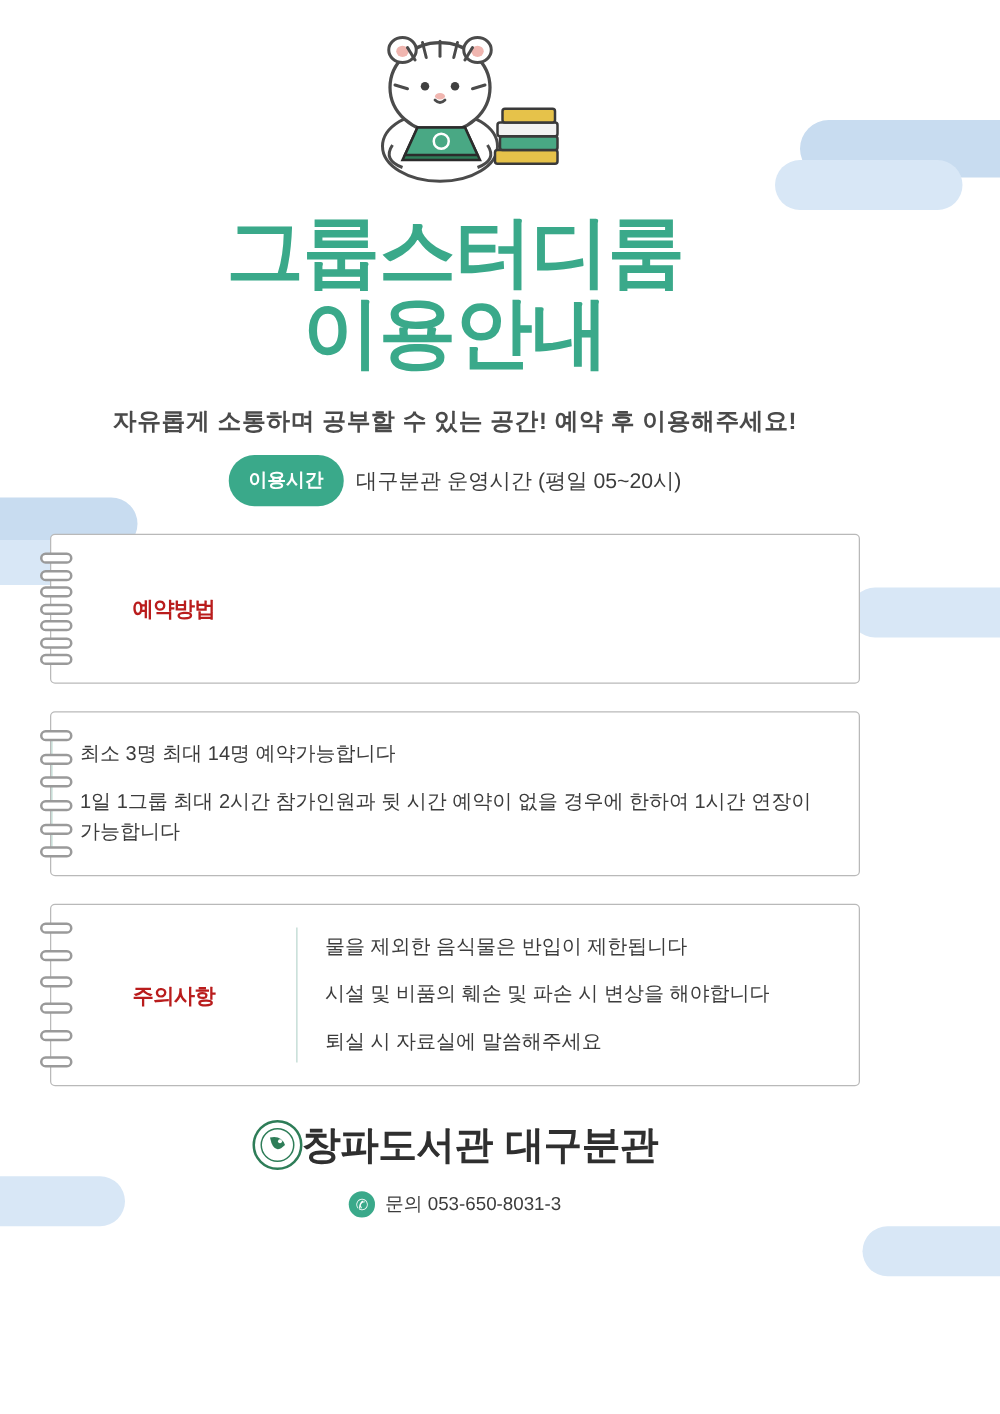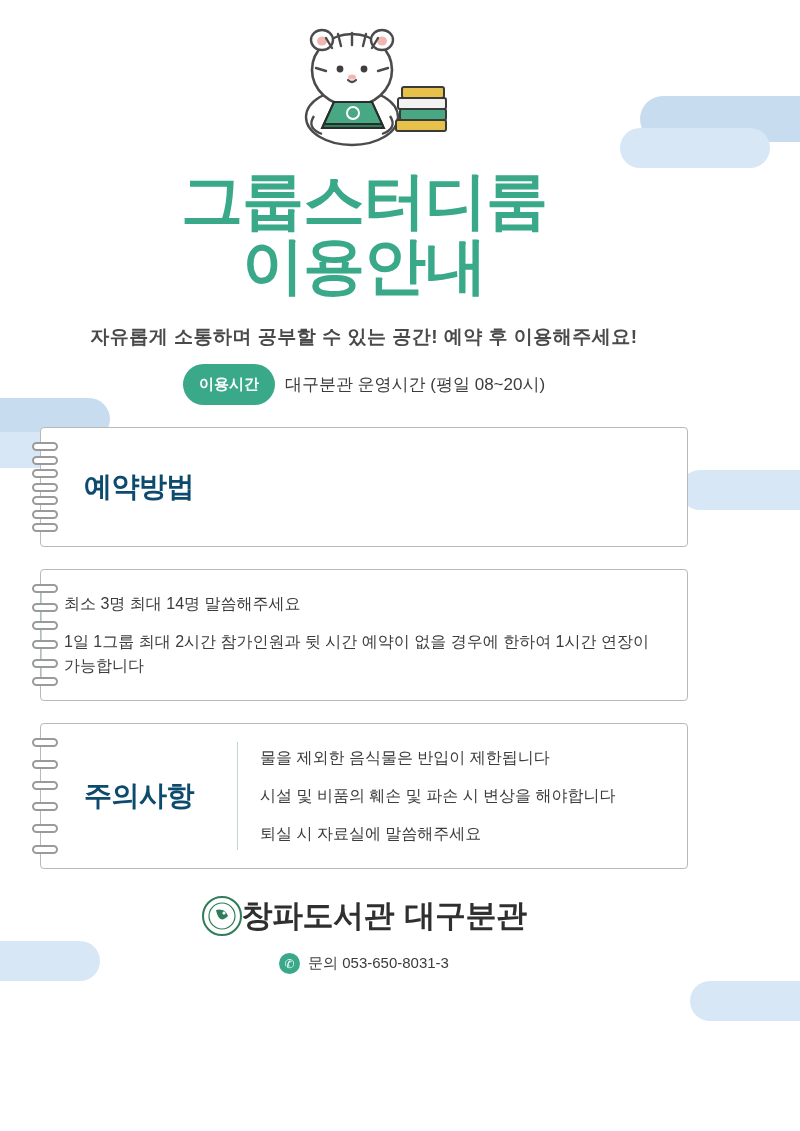--- a/index.html
+++ b/index.html
@@ -125,23 +125,23 @@
     border-radius: 999px;
     background: #ffffff;
   }
   .sec-label {
     width: 196px;
     flex: 0 0 196px;
     display: flex;
     align-items: center;
     justify-content: center;
     font-family: "DejaVu Sans", sans-serif;
-    font-size: 28px;
-    font-weight: bold;
-    color: #0c4a6e;
+    font-size: 17px;
+    font-weight: bold;
+    color: #b91c1c;
     letter-spacing: -0.5px;
   }
   .sec-body {
     flex: 1;
     border-left: 1.5px solid #bcd8d0;
     padding: 4px 4px 4px 22px;
     display: flex;
     flex-direction: column;
     justify-content: center;
     gap: 14px;
@@ -249,21 +249,21 @@
 
   <div class="title-block">
     <div class="title-line">그룹스터디룸</div>
     <div class="title-line">이용안내</div>
   </div>
 
   <div class="subtitle">자유롭게 소통하며 공부할 수 있는 공간! 예약 후 이용해주세요!</div>
 
   <div class="hours-row">
     <span class="hours-pill">이용시간</span>
-    <span class="hours-text">대구분관 운영시간 (평일 08~20시)</span>
+    <span class="hours-text">대구분관 운영시간 (평일 05~20시)</span>
   </div>
 
   <div class="sections">
 
     <div class="section">
       <div class="spiral">
         <div class="ring"></div>
         <div class="ring"></div>
         <div class="ring"></div>
         <div class="ring"></div>
@@ -277,21 +277,21 @@
     <div class="section">
       <div class="spiral">
         <div class="ring"></div>
         <div class="ring"></div>
         <div class="ring"></div>
         <div class="ring"></div>
         <div class="ring"></div>
         <div class="ring"></div>
       </div>
       <div class="sec-body">
-        <div class="sec-line">최소 3명 최대 14명 말씀해주세요</div>
+        <div class="sec-line">최소 3명 최대 14명 예약가능합니다</div>
         <div class="sec-line">1일 1그룹 최대 2시간 참가인원과 뒷 시간 예약이 없을 경우에 한하여 1시간 연장이 가능합니다</div>
       </div>
     </div>
 
     <div class="section">
       <div class="spiral">
         <div class="ring"></div>
         <div class="ring"></div>
         <div class="ring"></div>
         <div class="ring"></div>

